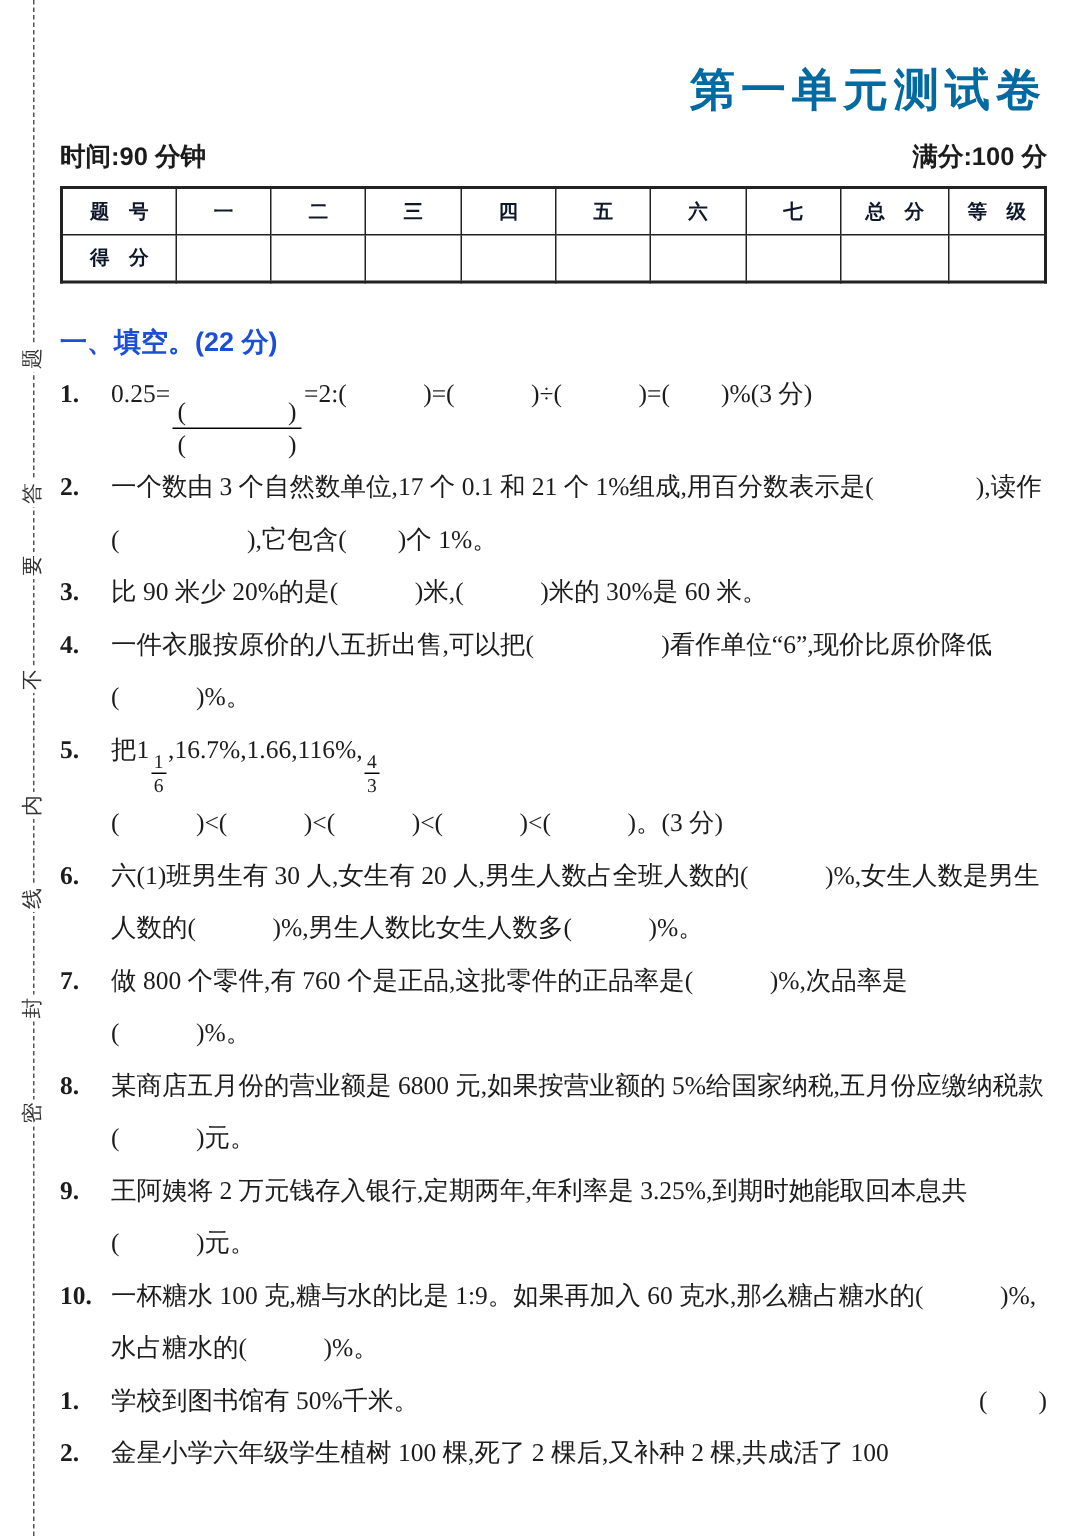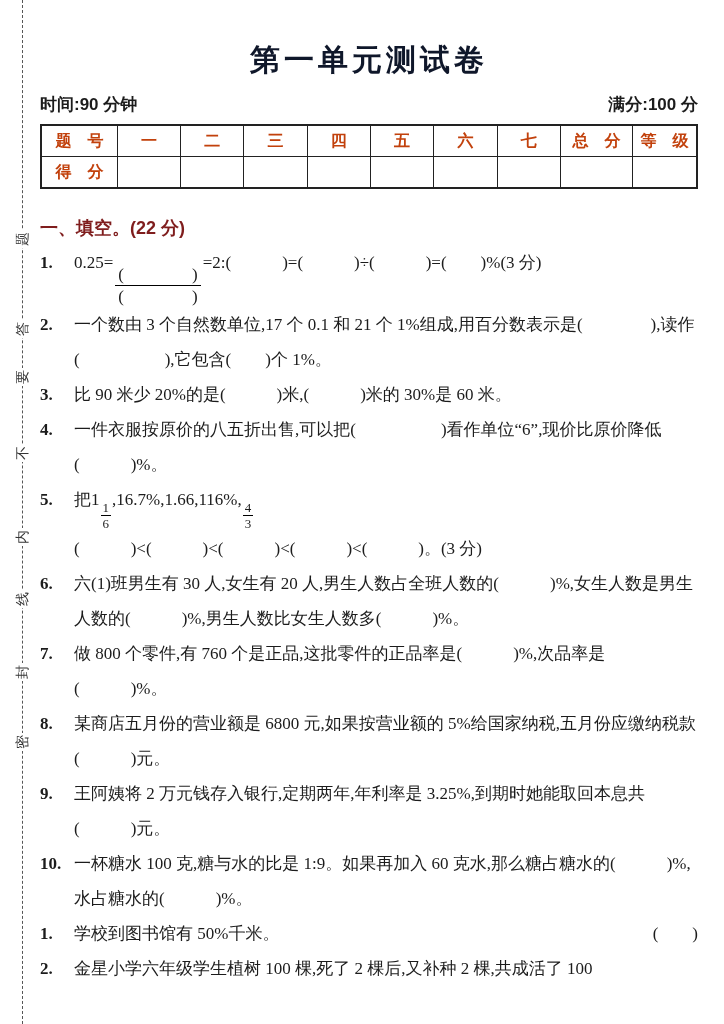--- a/index.html
+++ b/index.html
@@ -12,40 +12,40 @@
   .seal { position:absolute; left:17px; top:0; bottom:0; width:12px; }
   .seal-rule { position:absolute; left:5px; top:0; bottom:0; width:0; border-left:1.5px dashed #555; }
   .seal-char {
     position:absolute; left:-3px; width:18px; height:18px; line-height:18px;
     text-align:center; background:#fff; font-size:14px; color:#333;
     transform:rotate(-90deg);
   }
   
   .content { position:absolute; left:40px; top:40px; width:658px; }
   .title {
-    margin:0 0 12px; text-align:center;
+    margin:0 0 12px; text-align:right;
     font-family:Liberation Mono, monospace;
-    font-weight:700; font-size:30px; letter-spacing:4px; color:#0f172a;
+    font-weight:700; font-size:30px; letter-spacing:4px; color:#0369a1;
   }
   .meta {
     display:flex; justify-content:space-between; align-items:baseline;
     font-family:Liberation Sans, sans-serif;
     font-weight:700; font-size:17px; margin-bottom:8px;
   }
   table.score {
     border-collapse:collapse; width:100%; table-layout:fixed;
     margin-bottom:22px;
     font-family:"Liberation Sans","DejaVu Sans",sans-serif;
-    font-size:16px; font-weight:600; color:#c2410c;
+    font-size:13px; font-weight:600; color:#0f172a;
   }
   table.score td { border:1.5px solid #222; height:30px; text-align:center; padding:0; }
   table.score { border:2.5px solid #222; }
   .section-heading {
     font-family:"Liberation Sans","DejaVu Sans",sans-serif;
-    font-weight:700; font-size:18px; line-height:34px; margin:0; color:#7f1d1d;
+    font-weight:700; font-size:18px; line-height:34px; margin:0; color:#1d4ed8;
   }
   .q { display:flex; font-size:17px; line-height:35px; }
   .q-num { width:34px; flex-shrink:0; font-weight:700; }
   .q-body { flex:1; min-width:0; }
   .judge .q-body { display:flex; justify-content:space-between;text-align:center; }
   
   .frac {
     display:inline-flex; flex-direction:column; align-items:center;
     vertical-align:-12px; line-height:21px; margin:0 2px;
   }

